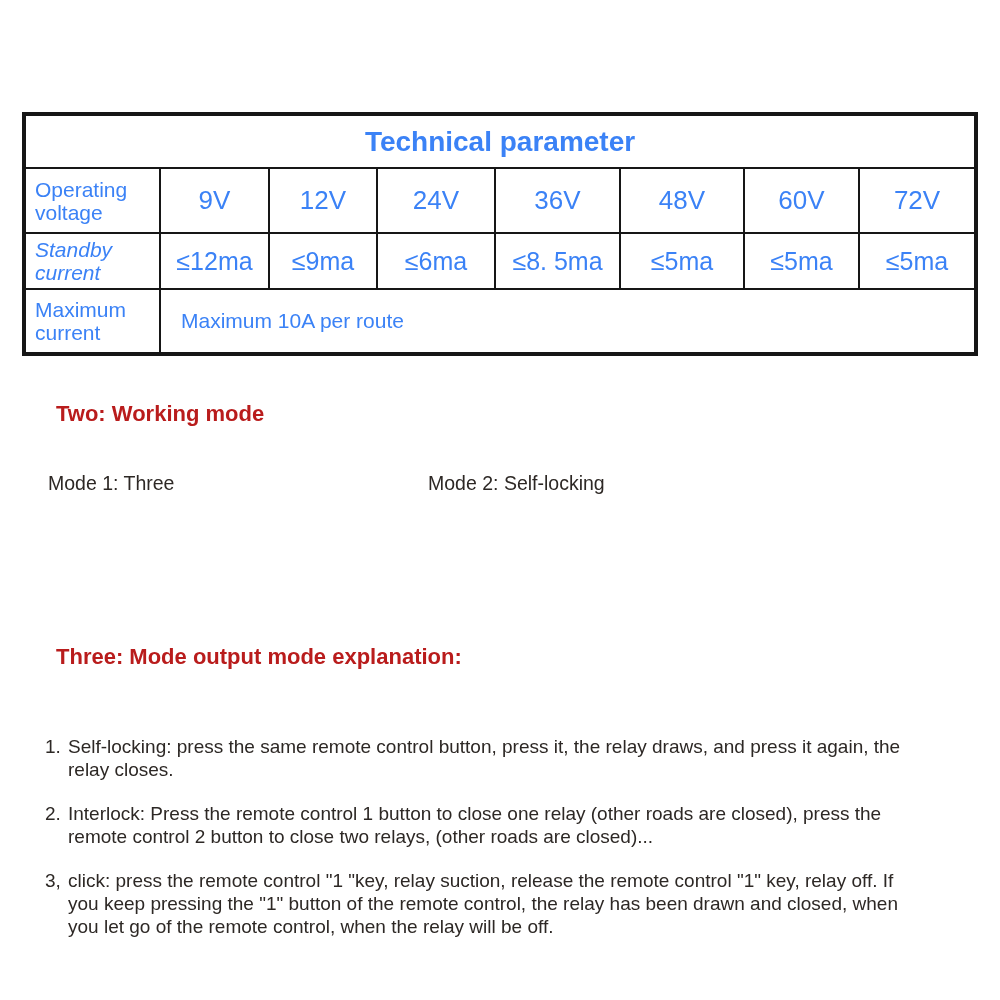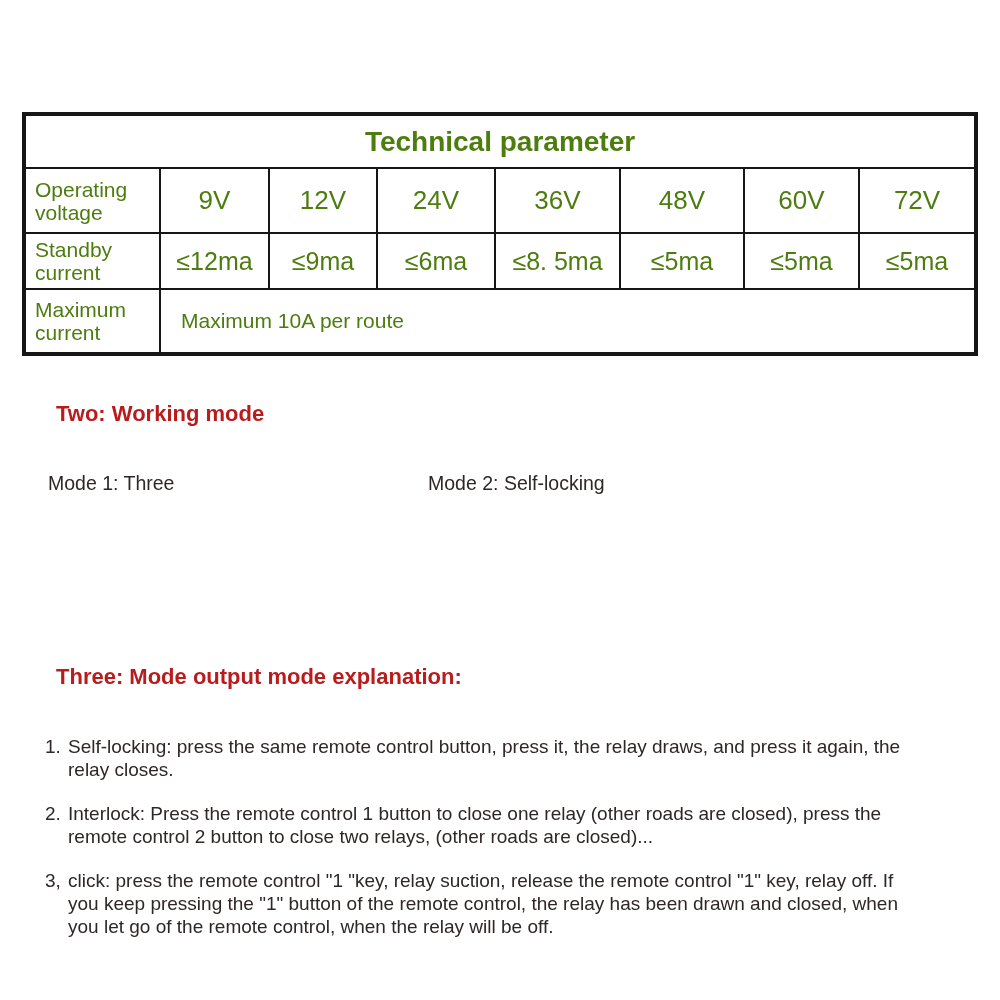--- a/index.html
+++ b/index.html
@@ -19,21 +19,21 @@
     position: absolute;
     left: 22px;
     top: 112px;
     width: 952px;
     border-collapse: collapse;
     table-layout: fixed;
     border: 4px solid #161616;
   }
   table.spec td {
     border: 2px solid #161616;
-    color: #4d7c0f;
+    color: #3b82f6;
     overflow: hidden;
   }
   td.title-cell {
     height: 54px;
     text-align: center;
     font-weight: bold;
     font-size: 28px;
     color: #241c16;
   }
   td.label-cell {
@@ -43,41 +43,41 @@
     padding-left: 9px;
     text-align: left;
     vertical-align: middle;
   }
   td.value-cell {
     text-align: center;
     vertical-align: middle;
     font-size: 26px;
   }
   tr.standby-row td.value-cell { font-size: 25px; }
-  tr.standby-row td.label-cell { height: 56px; }
+  tr.standby-row td.label-cell { height: 56px; font-style: italic; }
   td.merged-cell {
     height: 61px;
     font-size: 21px;
     padding-left: 20px;
     text-align: left;
     vertical-align: middle;
   }
 
   
   .section-heading {
     position: absolute;
     left: 48px;
     font-weight: bold;
     font-size: 22px;
     color: #b91c1c;
     white-space: nowrap;
     margin-left: 8px;
   }
   #heading-two { top: 401px; }
-  #heading-three { top: 664px; }
+  #heading-three { top: 644px; }
 
   .mode-rows {
     position: absolute;
     left: 48px;
     top: 472px;
     width: 910px;
     font-size: 19.5px;
     color: #2d2825;
   }
   .mode-row {

